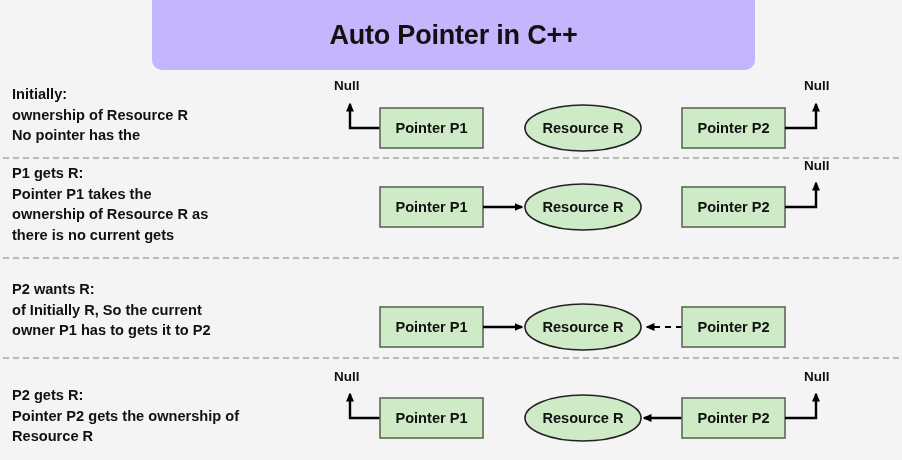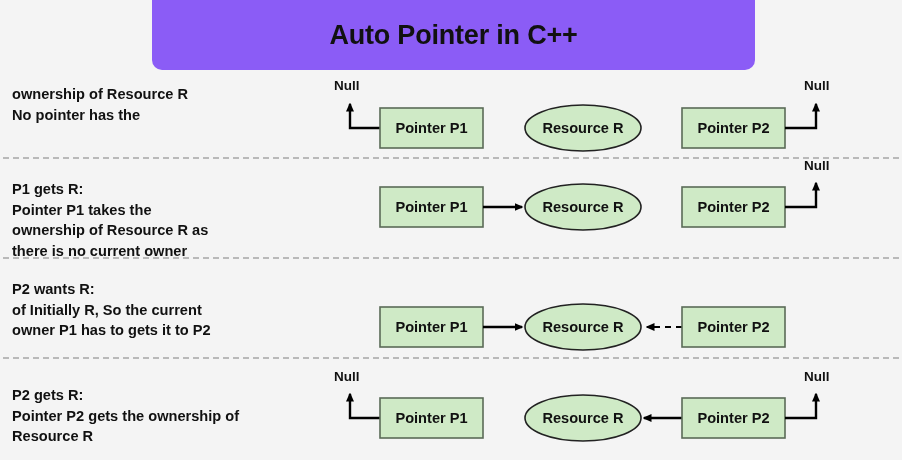--- a/index.html
+++ b/index.html
@@ -16,21 +16,21 @@
     position: relative;
   }
 
   
   #header-panel {
     position: absolute;
     left: 152px;
     top: 0;
     width: 603px;
     height: 70px;
-    background: #8b5cf6;
+    background: #c4b5fd;
     border-bottom-left-radius: 10px;
     border-bottom-right-radius: 10px;
     display: flex;
     align-items: center;
     justify-content: center;
   }
   #page-title {
     font-size: 27px;
     font-weight: 700;
     letter-spacing: -0.2px;
@@ -65,21 +65,21 @@
   .caption {
     position: absolute;
     left: 12px;
     width: 310px;
     font-size: 14.6px;
     font-weight: 700;
     line-height: 20.5px;
     color: #111111;
   }
   #row-0 .caption { top: 12px; }
-  #row-1 .caption { top: 20px; }
+  #row-1 .caption { top: 4px; }
   #row-2 .caption { top: 20px; }
   #row-3 .caption { top: 26px; }
   .caption .line { display: block; white-space: nowrap; }
 
   
   .diagram {
     position: absolute;
     left: 322px;
     top: 0;
     width: 580px;
@@ -107,20 +107,21 @@
 <div id="header-panel">
   <div id="page-title">Auto Pointer in C++</div>
 </div>
 
 <div class="divider" id="div-0"></div>
 <div class="divider" id="div-1"></div>
 <div class="divider" id="div-2"></div>
 
 <div class="row" id="row-0">
   <div class="caption">
+    <span class="line">Initially:</span>
     <span class="line">ownership of Resource R</span>
     <span class="line">No pointer has the</span>
   </div>
   <div class="diagram">
     <svg width="580" height="86" viewBox="0 0 580 86">
       <defs>
         <marker id="ah0" markerWidth="9" markerHeight="9" refX="7.5" refY="4" orient="auto" markerUnits="userSpaceOnUse">
           <path d="M0,0 L9,4 L0,8 z" fill="#000000"></path>
         </marker>
       </defs>
@@ -151,21 +152,21 @@
       <text class="null-label" x="482" y="18">Null</text>
     </svg>
   </div>
 </div>
 
 <div class="row" id="row-1">
   <div class="caption">
     <span class="line">P1 gets R:</span>
     <span class="line">Pointer P1 takes the</span>
     <span class="line">ownership of Resource R as</span>
-    <span class="line">there is no current owner</span>
+    <span class="line">there is no current gets</span>
   </div>
   <div class="diagram">
     <svg width="580" height="99" viewBox="0 0 580 99">
       <defs>
         <marker id="ah1" markerWidth="9" markerHeight="9" refX="7.5" refY="4" orient="auto" markerUnits="userSpaceOnUse">
           <path d="M0,0 L9,4 L0,8 z" fill="#000000"></path>
         </marker>
       </defs>
 
       <g>

